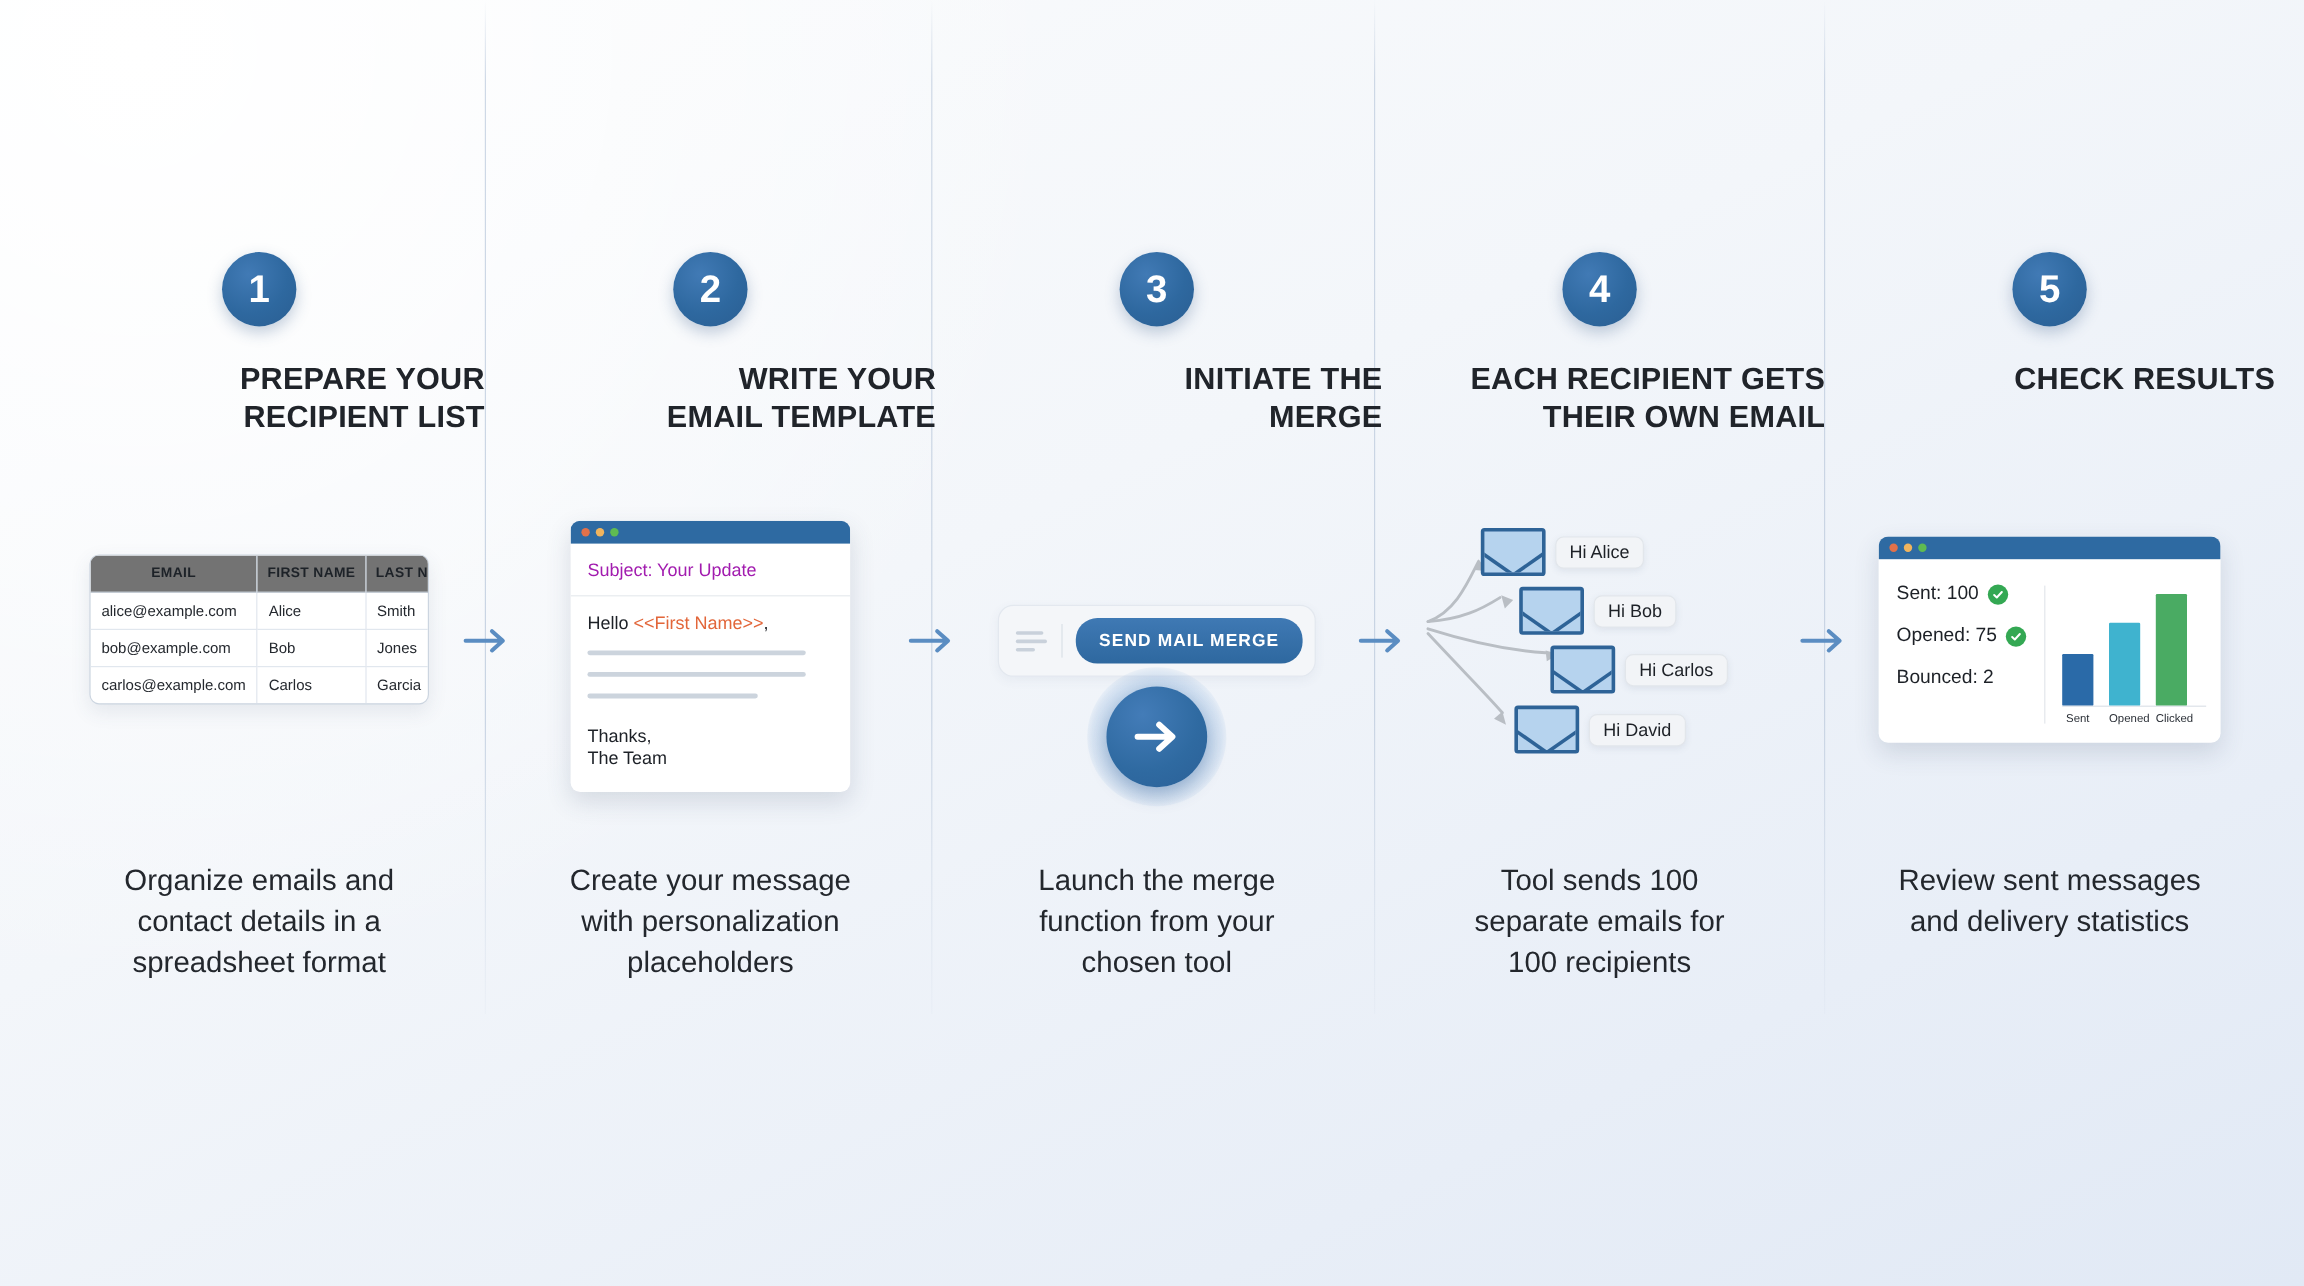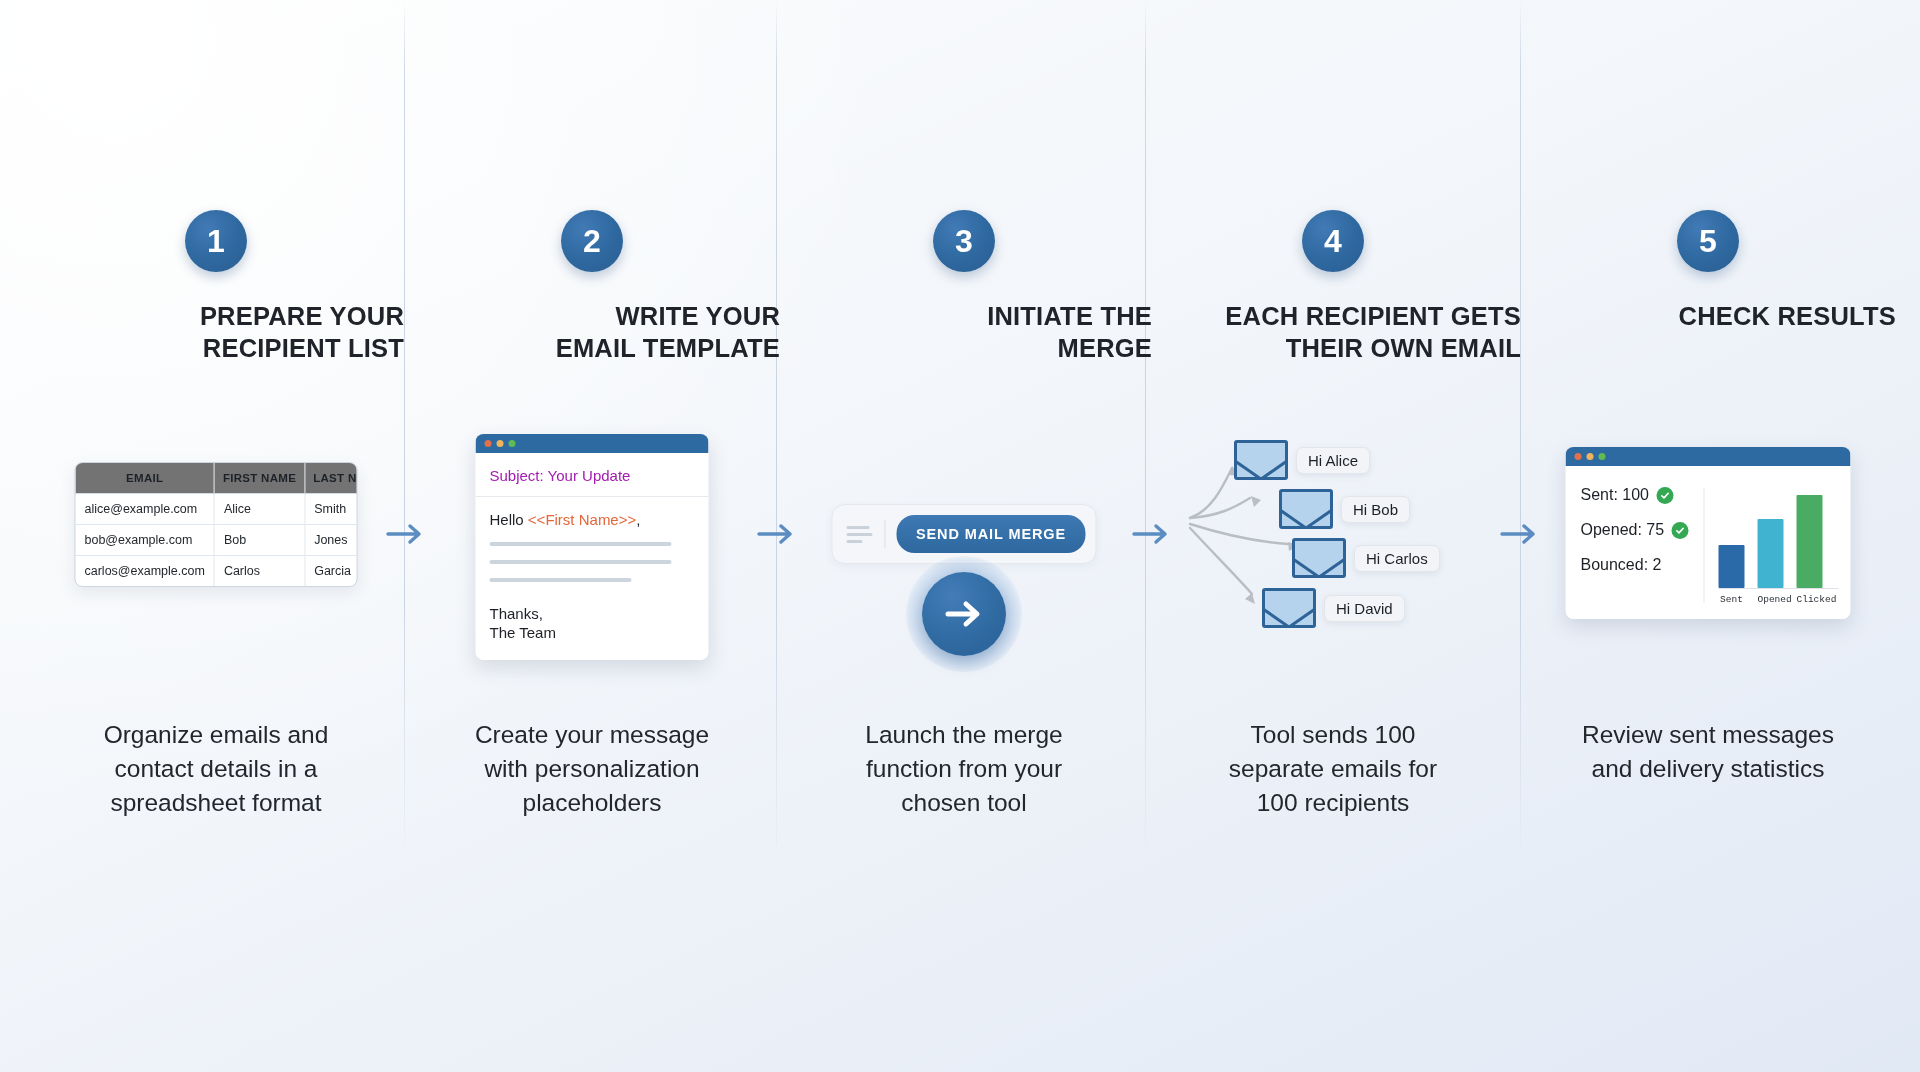--- a/index.html
+++ b/index.html
@@ -271,21 +271,21 @@
     white-space: nowrap;
   }
   .res-stats .stat:last-child { margin-bottom: 0; }
   .check {
     width: 17px; height: 17px; border-radius: 50%;
     background: #34a853;
     display: inline-flex; align-items: center; justify-content: center;
     flex: none;
   }
   .res-sep { width: 1px; background: #e3e7ec; margin: 2px 0; }
-  .res-chart { flex: 1; padding: 6px 12px 0 14px; font-family: Liberation Mono, monospace; }
+  .res-chart { flex: 1; padding: 6px 12px 0 14px; }
   .bars { height: 97px; display: flex; align-items: flex-end; gap: 13px; border-bottom: 1px solid #dde2e8; }
   .bar { width: 26px; border-radius: 1px; }
   .bar-labels { display: flex; gap: 13px; margin-top: 5px; }
   .bar-labels span {
     width: 26px; text-align: center;
     font-size: 9.5px; color: #2a2f36; white-space: nowrap;
   }
 </style>
 </head>
 <body>
@@ -431,21 +431,21 @@
           <path d="M63 78 l10 4 l-7 7 z"></path>
           <path d="M100 124 l11 3 l-10 6 z"></path>
           <path d="M64 175 l3 11 l-10 -5 z"></path>
         </g>
       </svg>
 
       <div class="env-row" style="left:46px; top:22px">
         <span class="env"></span>
         <span class="bubble">Hi Alice</span>
       </div>
-      <div class="env-row" style="left:91px; top:71px">
+      <div class="env-row" style="left:78px; top:71px">
         <span class="env"></span>
         <span class="bubble">Hi Bob</span>
       </div>
       <div class="env-row" style="left:104px; top:120px">
         <span class="env"></span>
         <span class="bubble">Hi Carlos</span>
       </div>
       <div class="env-row" style="left:74px; top:170px">
         <span class="env"></span>
         <span class="bubble">Hi David</span>

